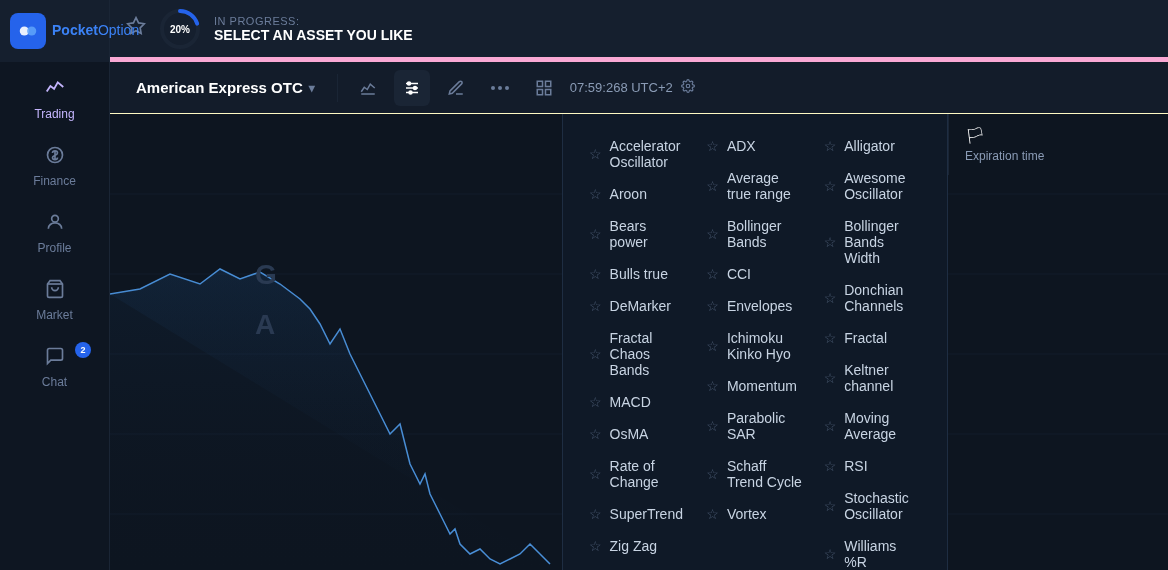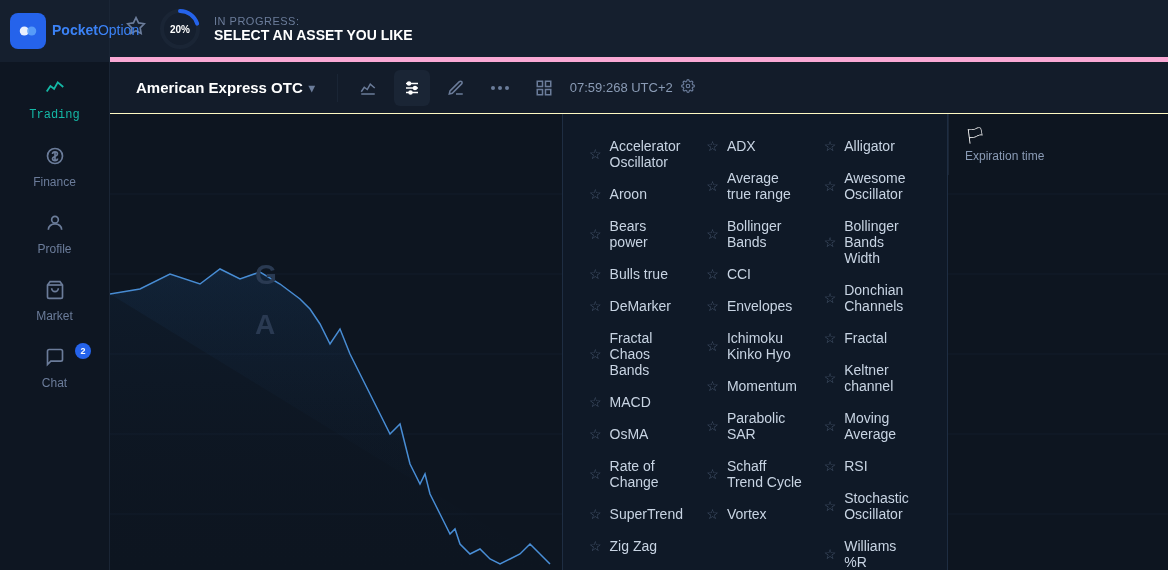--- a/index.html
+++ b/index.html
@@ -61,21 +61,21 @@
       flex-direction: column;
       align-items: center;
       padding: 14px 0 10px;
       cursor: pointer;
       color: #6b7c9a;
       font-size: 12px;
       gap: 4px;
       position: relative;
       transition: color 0.2s;
     }
-    .sidebar-item:hover, .sidebar-item.active { color: #14b8a6; font-family: Liberation Mono, monospace; }
+    .sidebar-item:hover, .sidebar-item.active { color: #c4b5fd; }
     .sidebar-item .icon { font-size: 20px; }
     .sidebar-item .badge {
       position: absolute;
       top: 10px;
       right: 18px;
       background: #2563eb;
       color: #fff;
       font-size: 9px;
       width: 16px;
       height: 16px;

